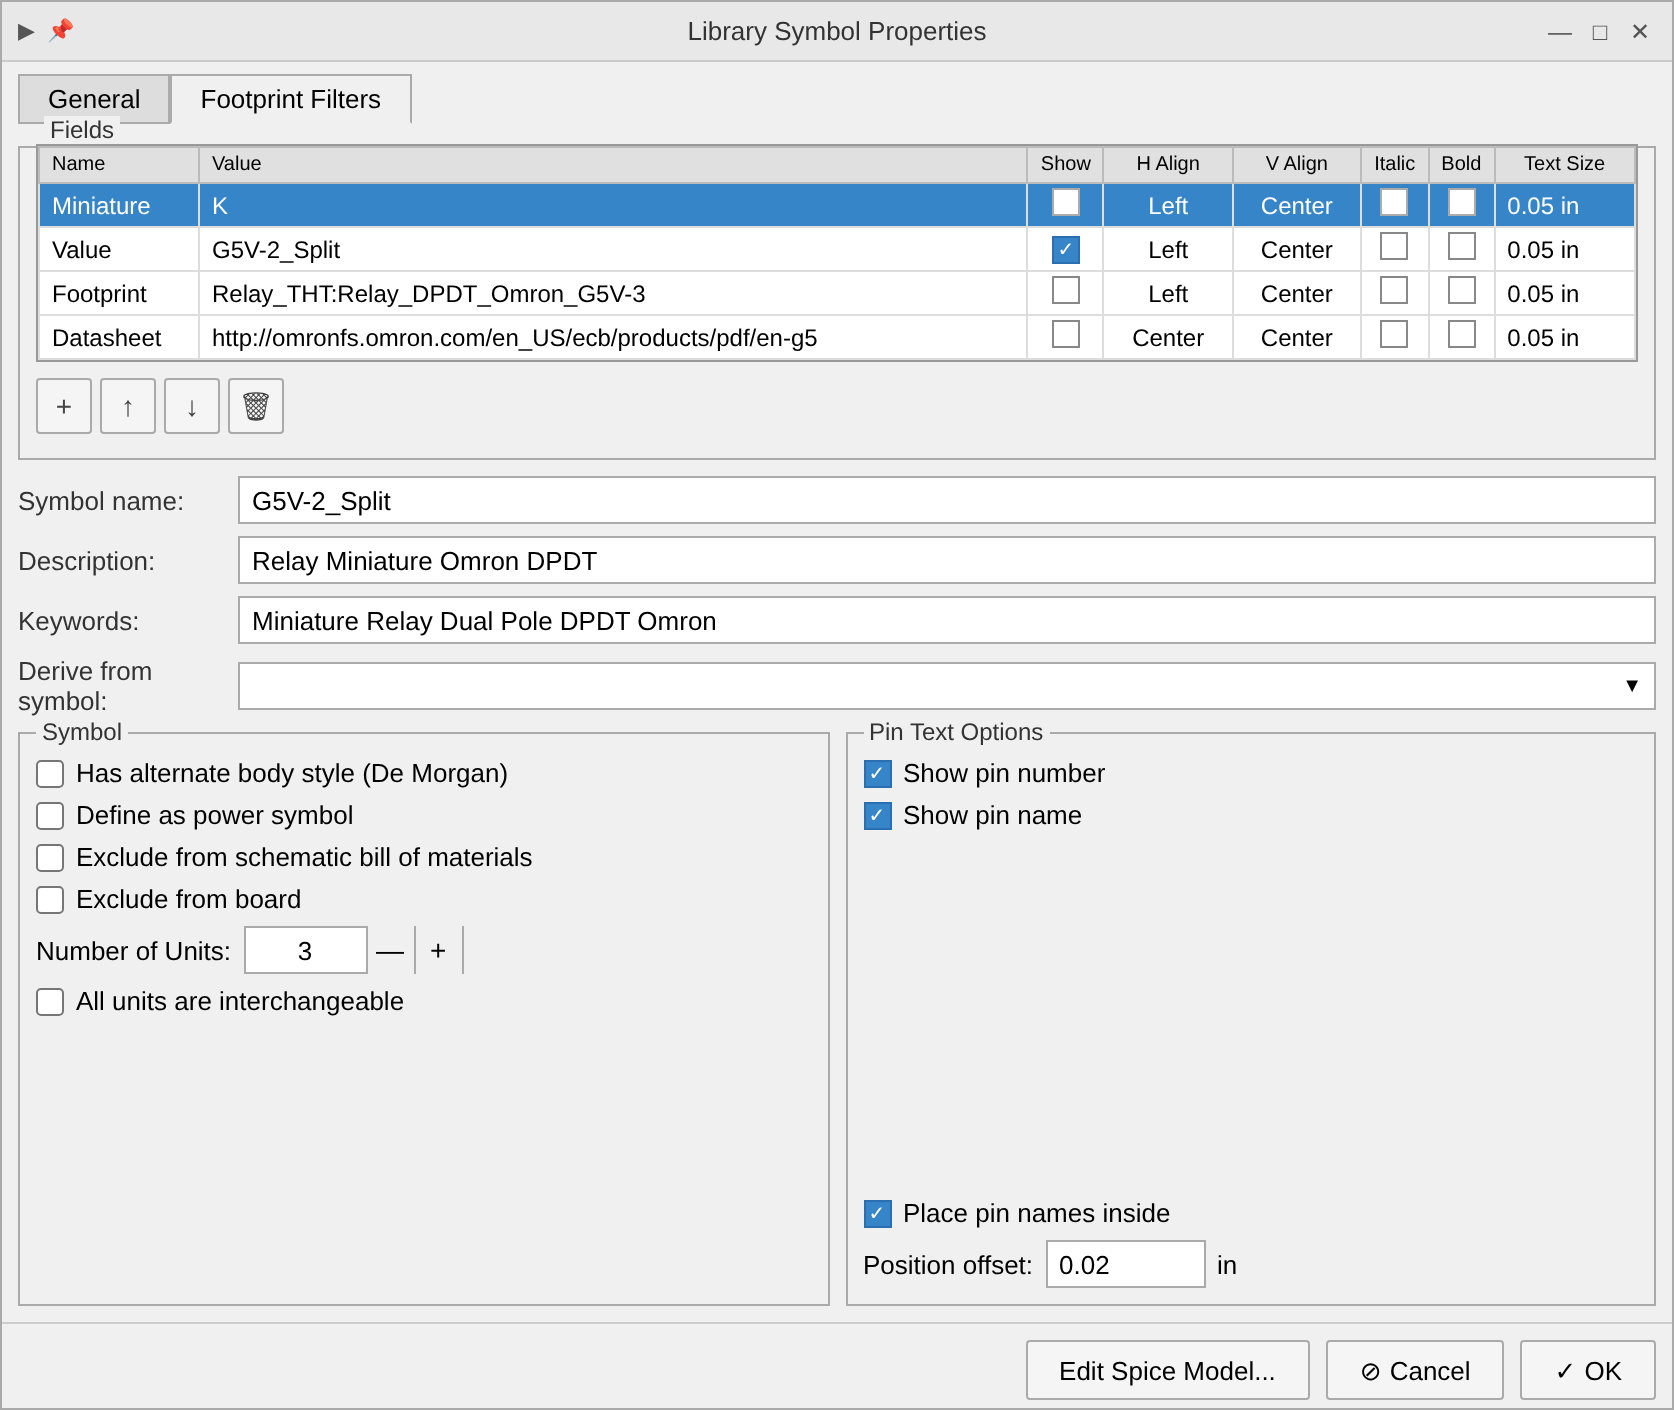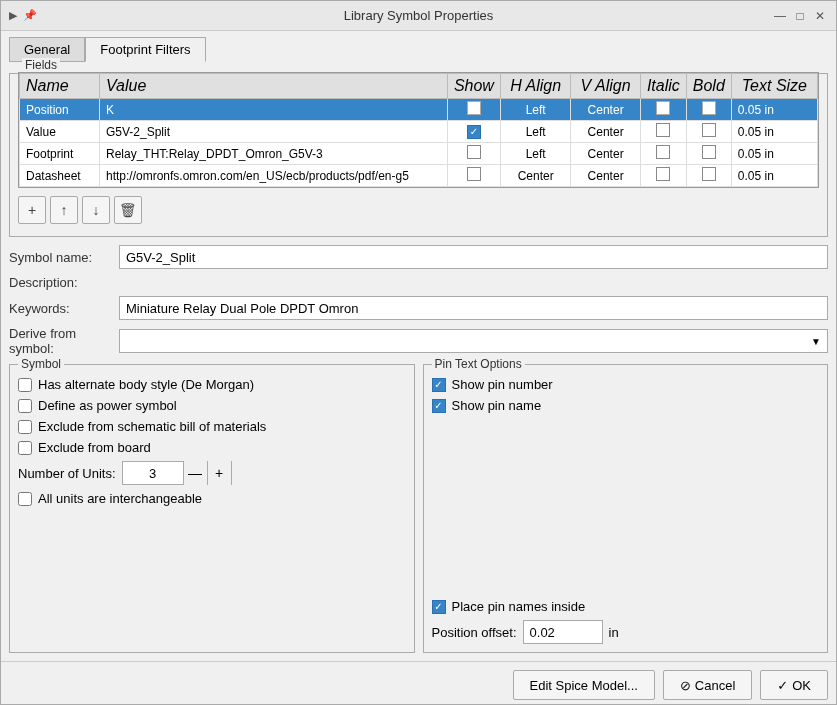--- a/index.html
+++ b/index.html
@@ -120,23 +120,22 @@
       font-size: 12px;
     }
     thead tr {
       background: #e0e0e0;
     }
     thead th {
       border: 1px solid #bbb;
       padding: 3px 6px;
       text-align: center;
       font-weight: normal;
-      font-size: 16px;
+      font-size: 10px;
       white-space: nowrap;
-      font-style: italic;
     }
     thead th.col-name { text-align: left; width: 80px; }
     thead th.col-value { text-align: left; }
     tbody tr {
       background: #fff;
     }
     tbody tr.selected {
       background: #3585c8;
       color: #fff;
     }
@@ -423,21 +422,21 @@
                 <th>H Align</th>
                 <th>V Align</th>
                 <th>Italic</th>
                 <th>Bold</th>
                 <th>Text Size</th>
               </tr>
             </thead>
             <tbody>
 
               <tr class="selected">
-                <td>Position</td>
+                <td>Miniature</td>
                 <td>K</td>
                 <td class="checkbox-cell">
                   <div class="selected-row-cb"></div>
                 </td>
                 <td style="text-align:center; background:#3585c8; color:#fff;">
                   <span>Left</span>
                 </td>
                 <td style="text-align:center; background:#3585c8; color:#fff;">
                   <span>Center</span>
                 </td>
@@ -526,20 +525,21 @@
       </div>
     </fieldset>
 
     <div class="form-row">
       <span class="form-label">Symbol name:</span>
       <input class="form-input" type="text" value="G5V-2_Split" style="">
     </div>
 
     <div class="form-row">
       <span class="form-label">Description:</span>
+      <input class="form-input" type="text" value="Relay Miniature Omron DPDT" style="">
     </div>
 
     <div class="form-row">
       <span class="form-label">Keywords:</span>
       <input class="form-input" type="text" value="Miniature Relay Dual Pole DPDT Omron" style="">
     </div>
 
     <div class="derive-row">
       <span class="derive-label">Derive from symbol:</span>
       <div class="derive-combo">

